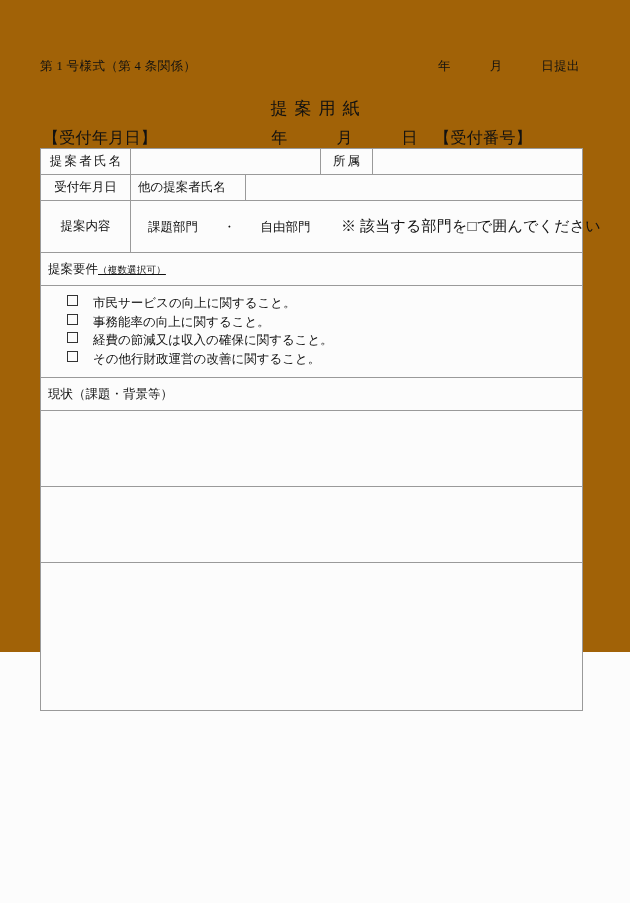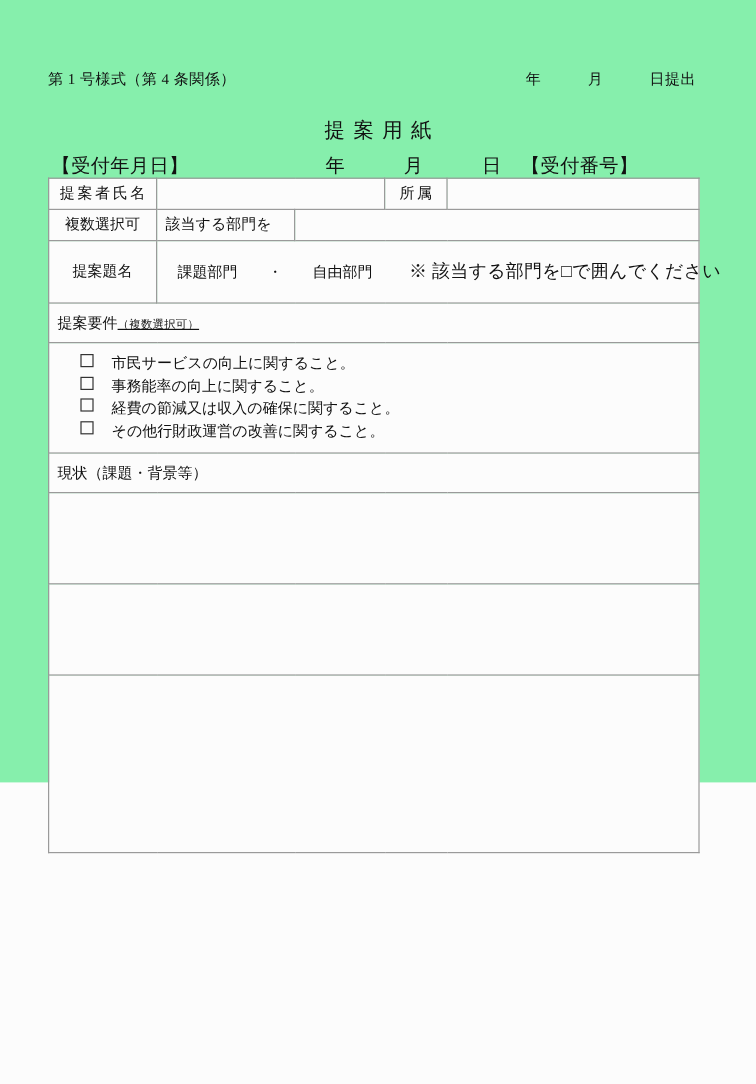--- a/index.html
+++ b/index.html
@@ -15,21 +15,21 @@
     color: #111111;
     background: #fcfcfc;
     overflow: hidden;
   }
 
   .page {
     position: absolute;
     left: 0; top: 0;
     width: 630px;
     height: 652px;
-    background: #86efac;
+    background: #a16207;
   }
 
   
   .header-row {
     position: absolute;
     left: 40px;
     top: 58px;
     width: 542px;
     display: flex;
     justify-content: space-between;
@@ -199,33 +199,33 @@
         <td>
           <span class="lbl-spread">所属</span>
         </td>
         <td>
           <span class="cell-pad"></span>
         </td>
       </tr>
 
       <tr class="row-h30">
         <td>
-          <span class="lbl-center">複数選択可</span>
-        </td>
-        <td>
-          <span class="lbl-left">該当する部門を</span>
+          <span class="lbl-center">受付年月日</span>
+        </td>
+        <td>
+          <span class="lbl-left">他の提案者氏名</span>
         </td>
         <td colspan="3">
           <span class="cell-pad"></span>
         </td>
       </tr>
 
       <tr class="row-title">
         <td>
-          <span class="lbl-center">提案題名</span>
+          <span class="lbl-center">提案内容</span>
         </td>
         <td colspan="4">
           <span class="dept-line"><span>課題部門　　・　　自由部門</span><span class="dept-note">　　※ 該当する部門を□で囲んでください</span></span>
         </td>
       </tr>
 
       <tr class="row-section thick-top">
         <td colspan="5">
           <span class="req-head"><span>提案要件</span><span class="req-sub">（複数選択可）</span></span>
         </td>

